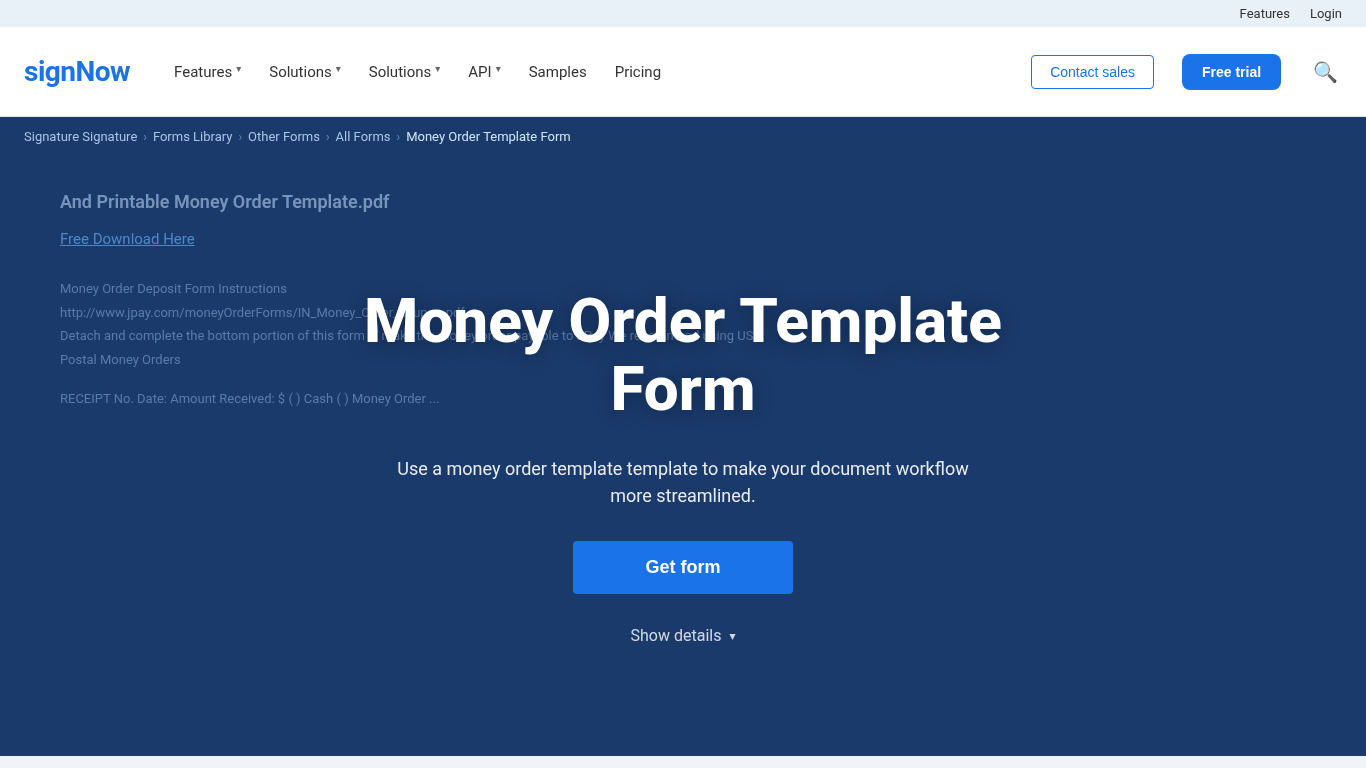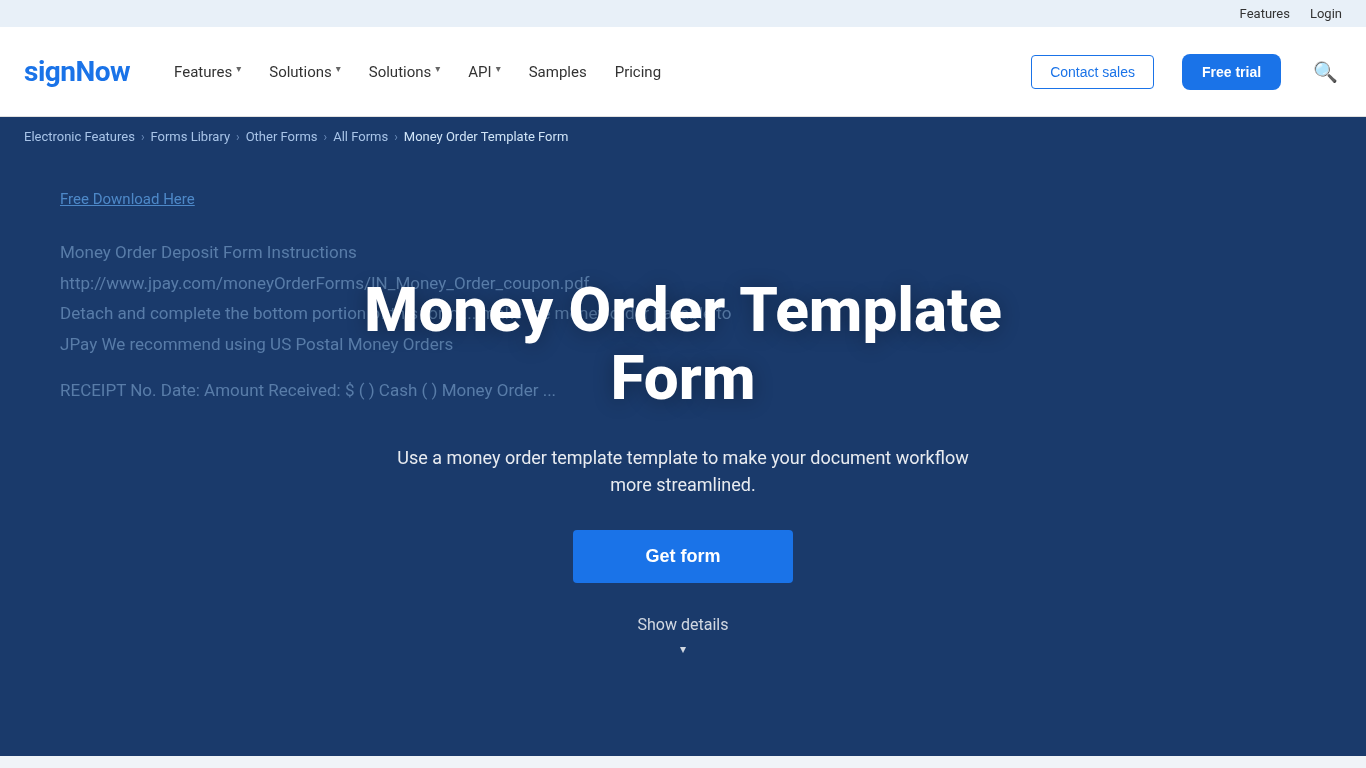--- a/index.html
+++ b/index.html
@@ -153,21 +153,21 @@
       font-size: 15px;
       text-decoration: underline;
       display: block;
       margin-bottom: 24px;
     }
     .doc-content .doc-section {
       margin-bottom: 16px;
     }
     .doc-content .doc-text {
       color: rgba(150, 190, 230, 0.5);
-      font-size: 17px;
+      font-size: 13px;
     }
 
     
     .hero-overlay {
       position: relative;
       z-index: 10;
       width: 100%;
       display: flex;
       flex-direction: column;
       align-items: center;
@@ -207,21 +207,20 @@
 
     
     .show-details {
       margin-top: 32px;
       display: flex;
       align-items: center;
       gap: 8px;
       cursor: pointer;
       color: rgba(255,255,255,0.8);
       font-size: 16px;
-      flex-direction: column;
     }
     .show-details .chevron-down {
       font-size: 12px;
     }
   </style>
 </head>
 <body>
 
 <div class="top-bar">
   <a>Features</a>
@@ -261,35 +260,36 @@
   <div class="nav-actions">
     <button class="btn-contact">Contact sales</button>
     <button class="btn-free">Free trial</button>
     <button class="search-icon-btn">
       <span>🔍</span>
     </button>
   </div>
 </nav>
 
 <div class="breadcrumb">
-  <a>Electronic Features</a>
+  <a>Signature Signature</a>
   <span class="separator">›</span>
   <a>Forms Library</a>
   <span class="separator">›</span>
   <a>Other Forms</a>
   <span class="separator">›</span>
   <a>All Forms</a>
   <span class="separator">›</span>
   <span class="current">Money Order Template Form</span>
 </div>
 
 <div class="hero">
 
   <div class="doc-preview">
     <div class="doc-content">
+      <div class="doc-title">And Printable Money Order Template.pdf</div>
       <a class="doc-link">Free Download Here</a>
       <div class="doc-section">
         <div class="doc-text">Money Order Deposit Form Instructions</div>
         <div class="doc-text">http://www.jpay.com/moneyOrderForms/IN_Money_Order_coupon.pdf</div>
         <div class="doc-text">Detach and complete the bottom portion of this form ... make the money order payable to JPay We recommend using US Postal Money Orders</div>
       </div>
       <div class="doc-section">
         <div class="doc-text">RECEIPT No. Date: Amount Received: $ ( ) Cash ( ) Money Order ...</div>
       </div>
     </div>

